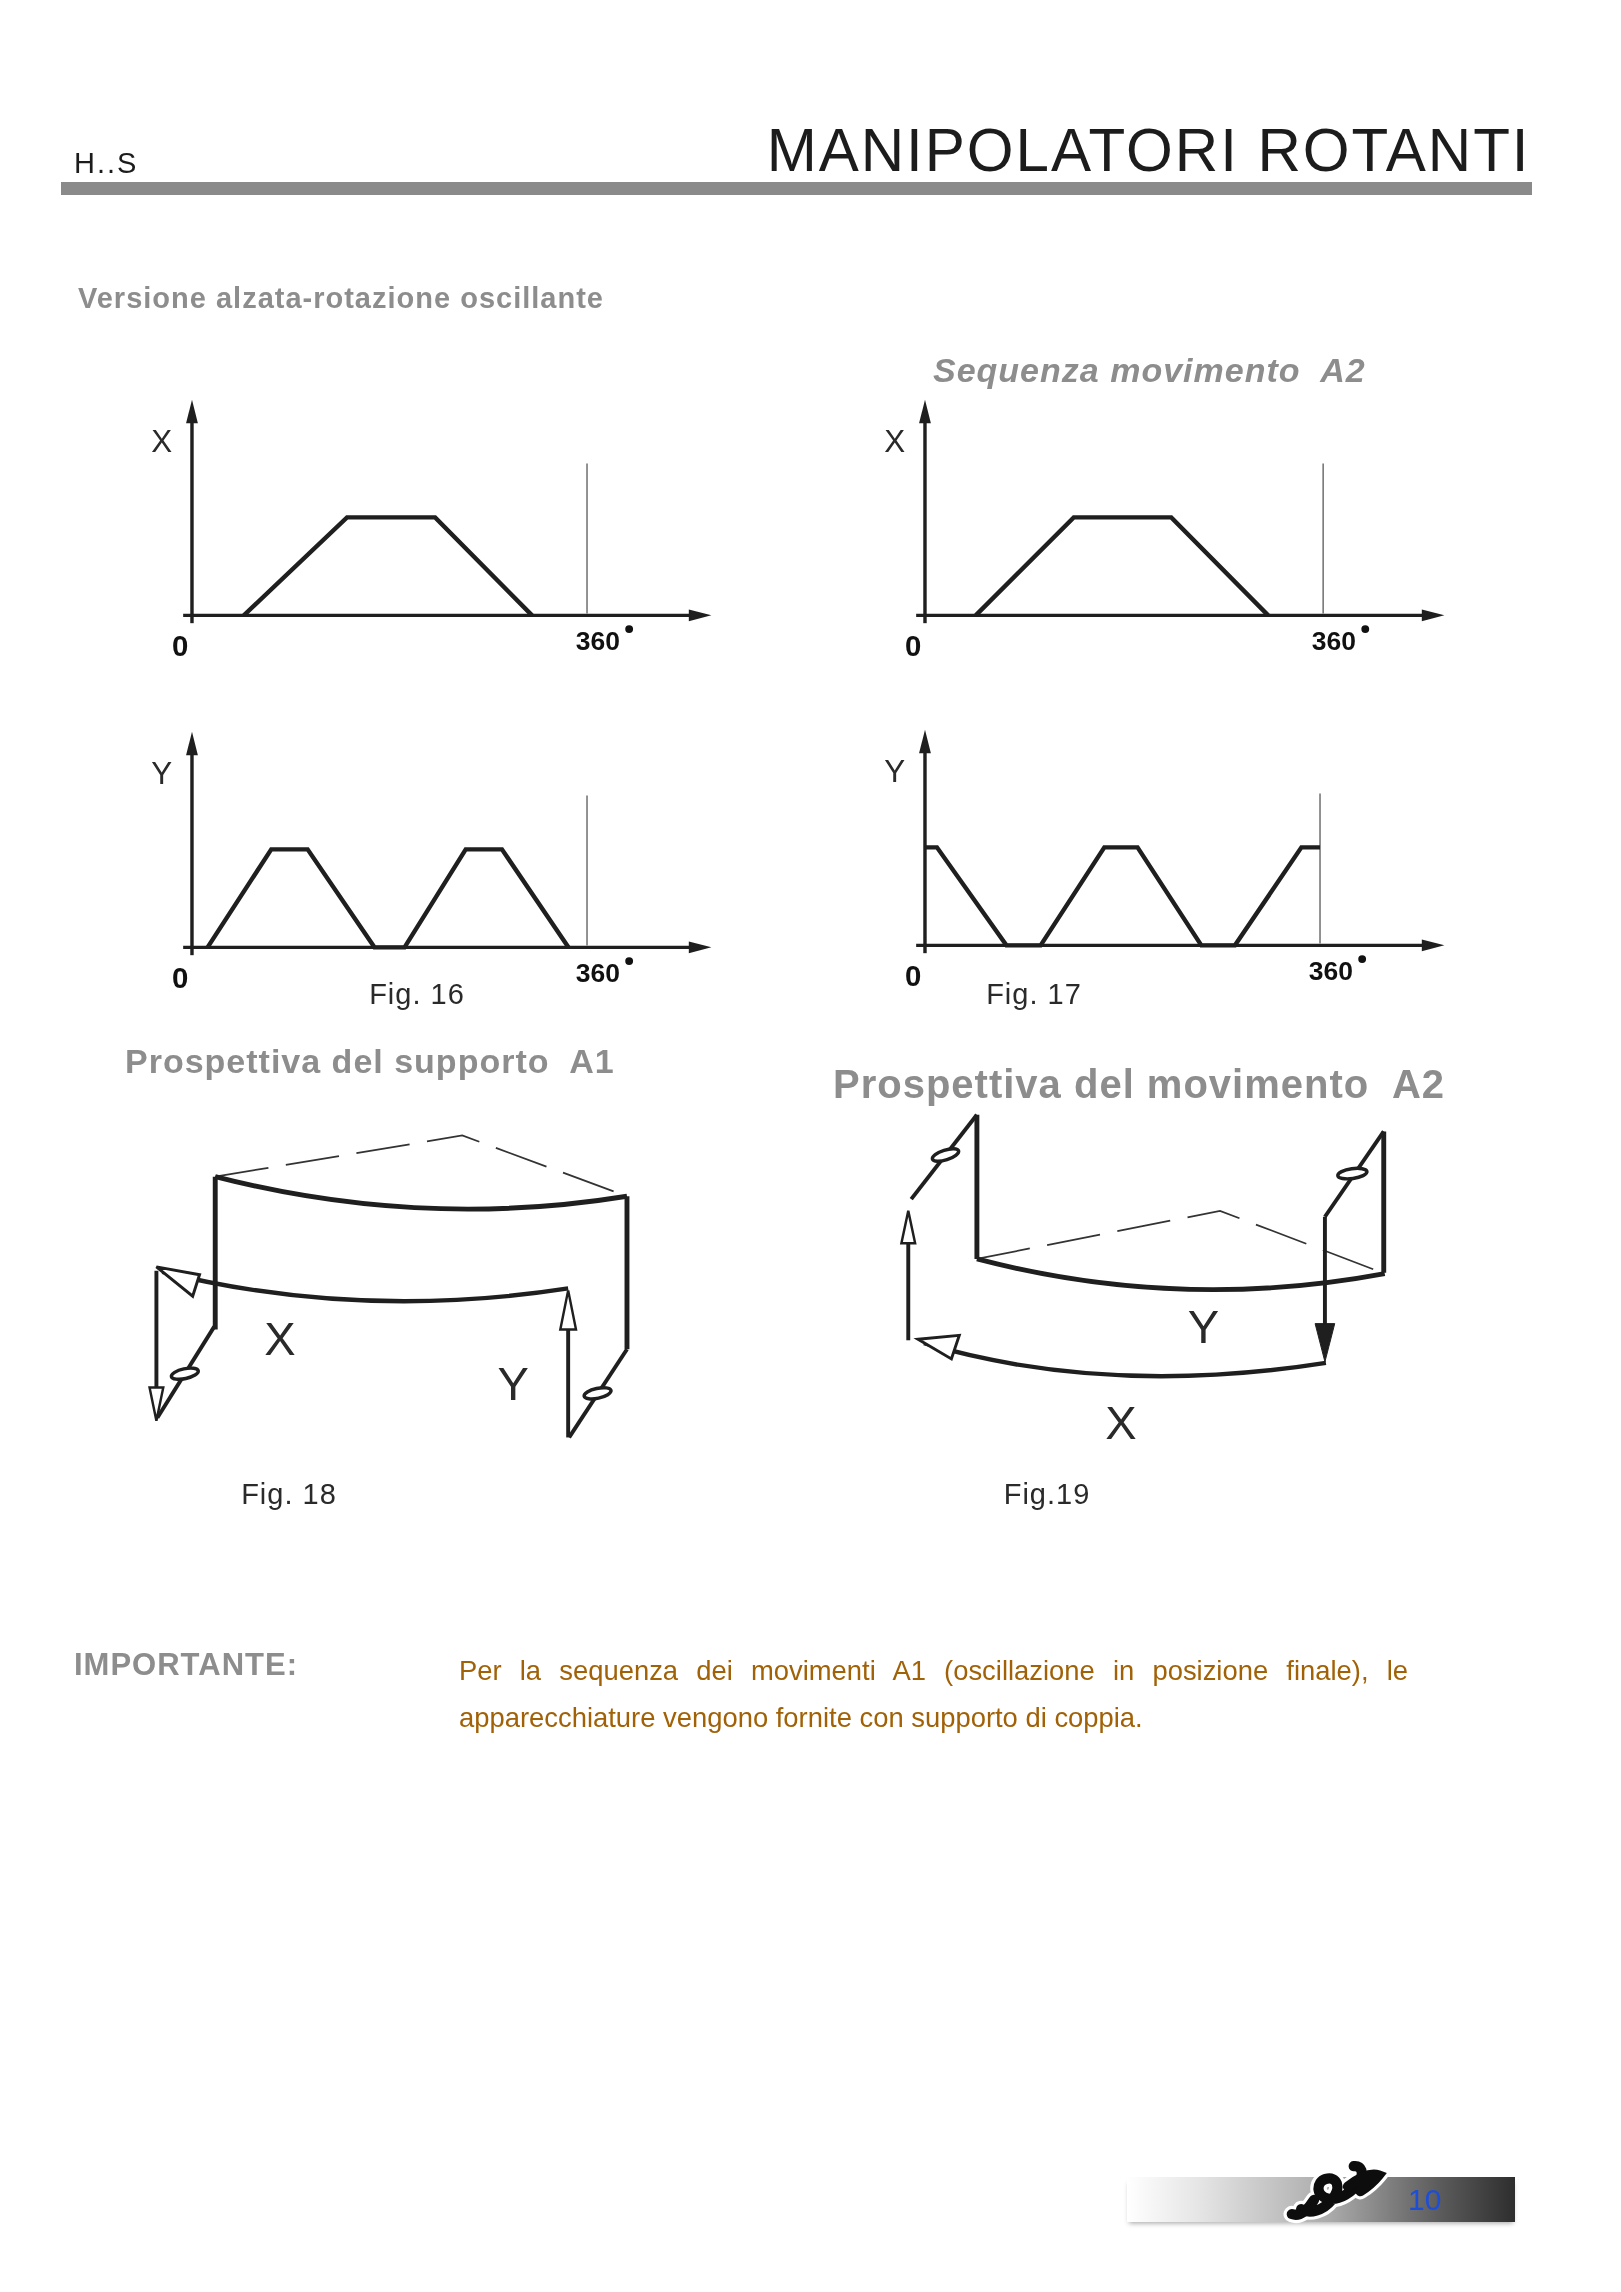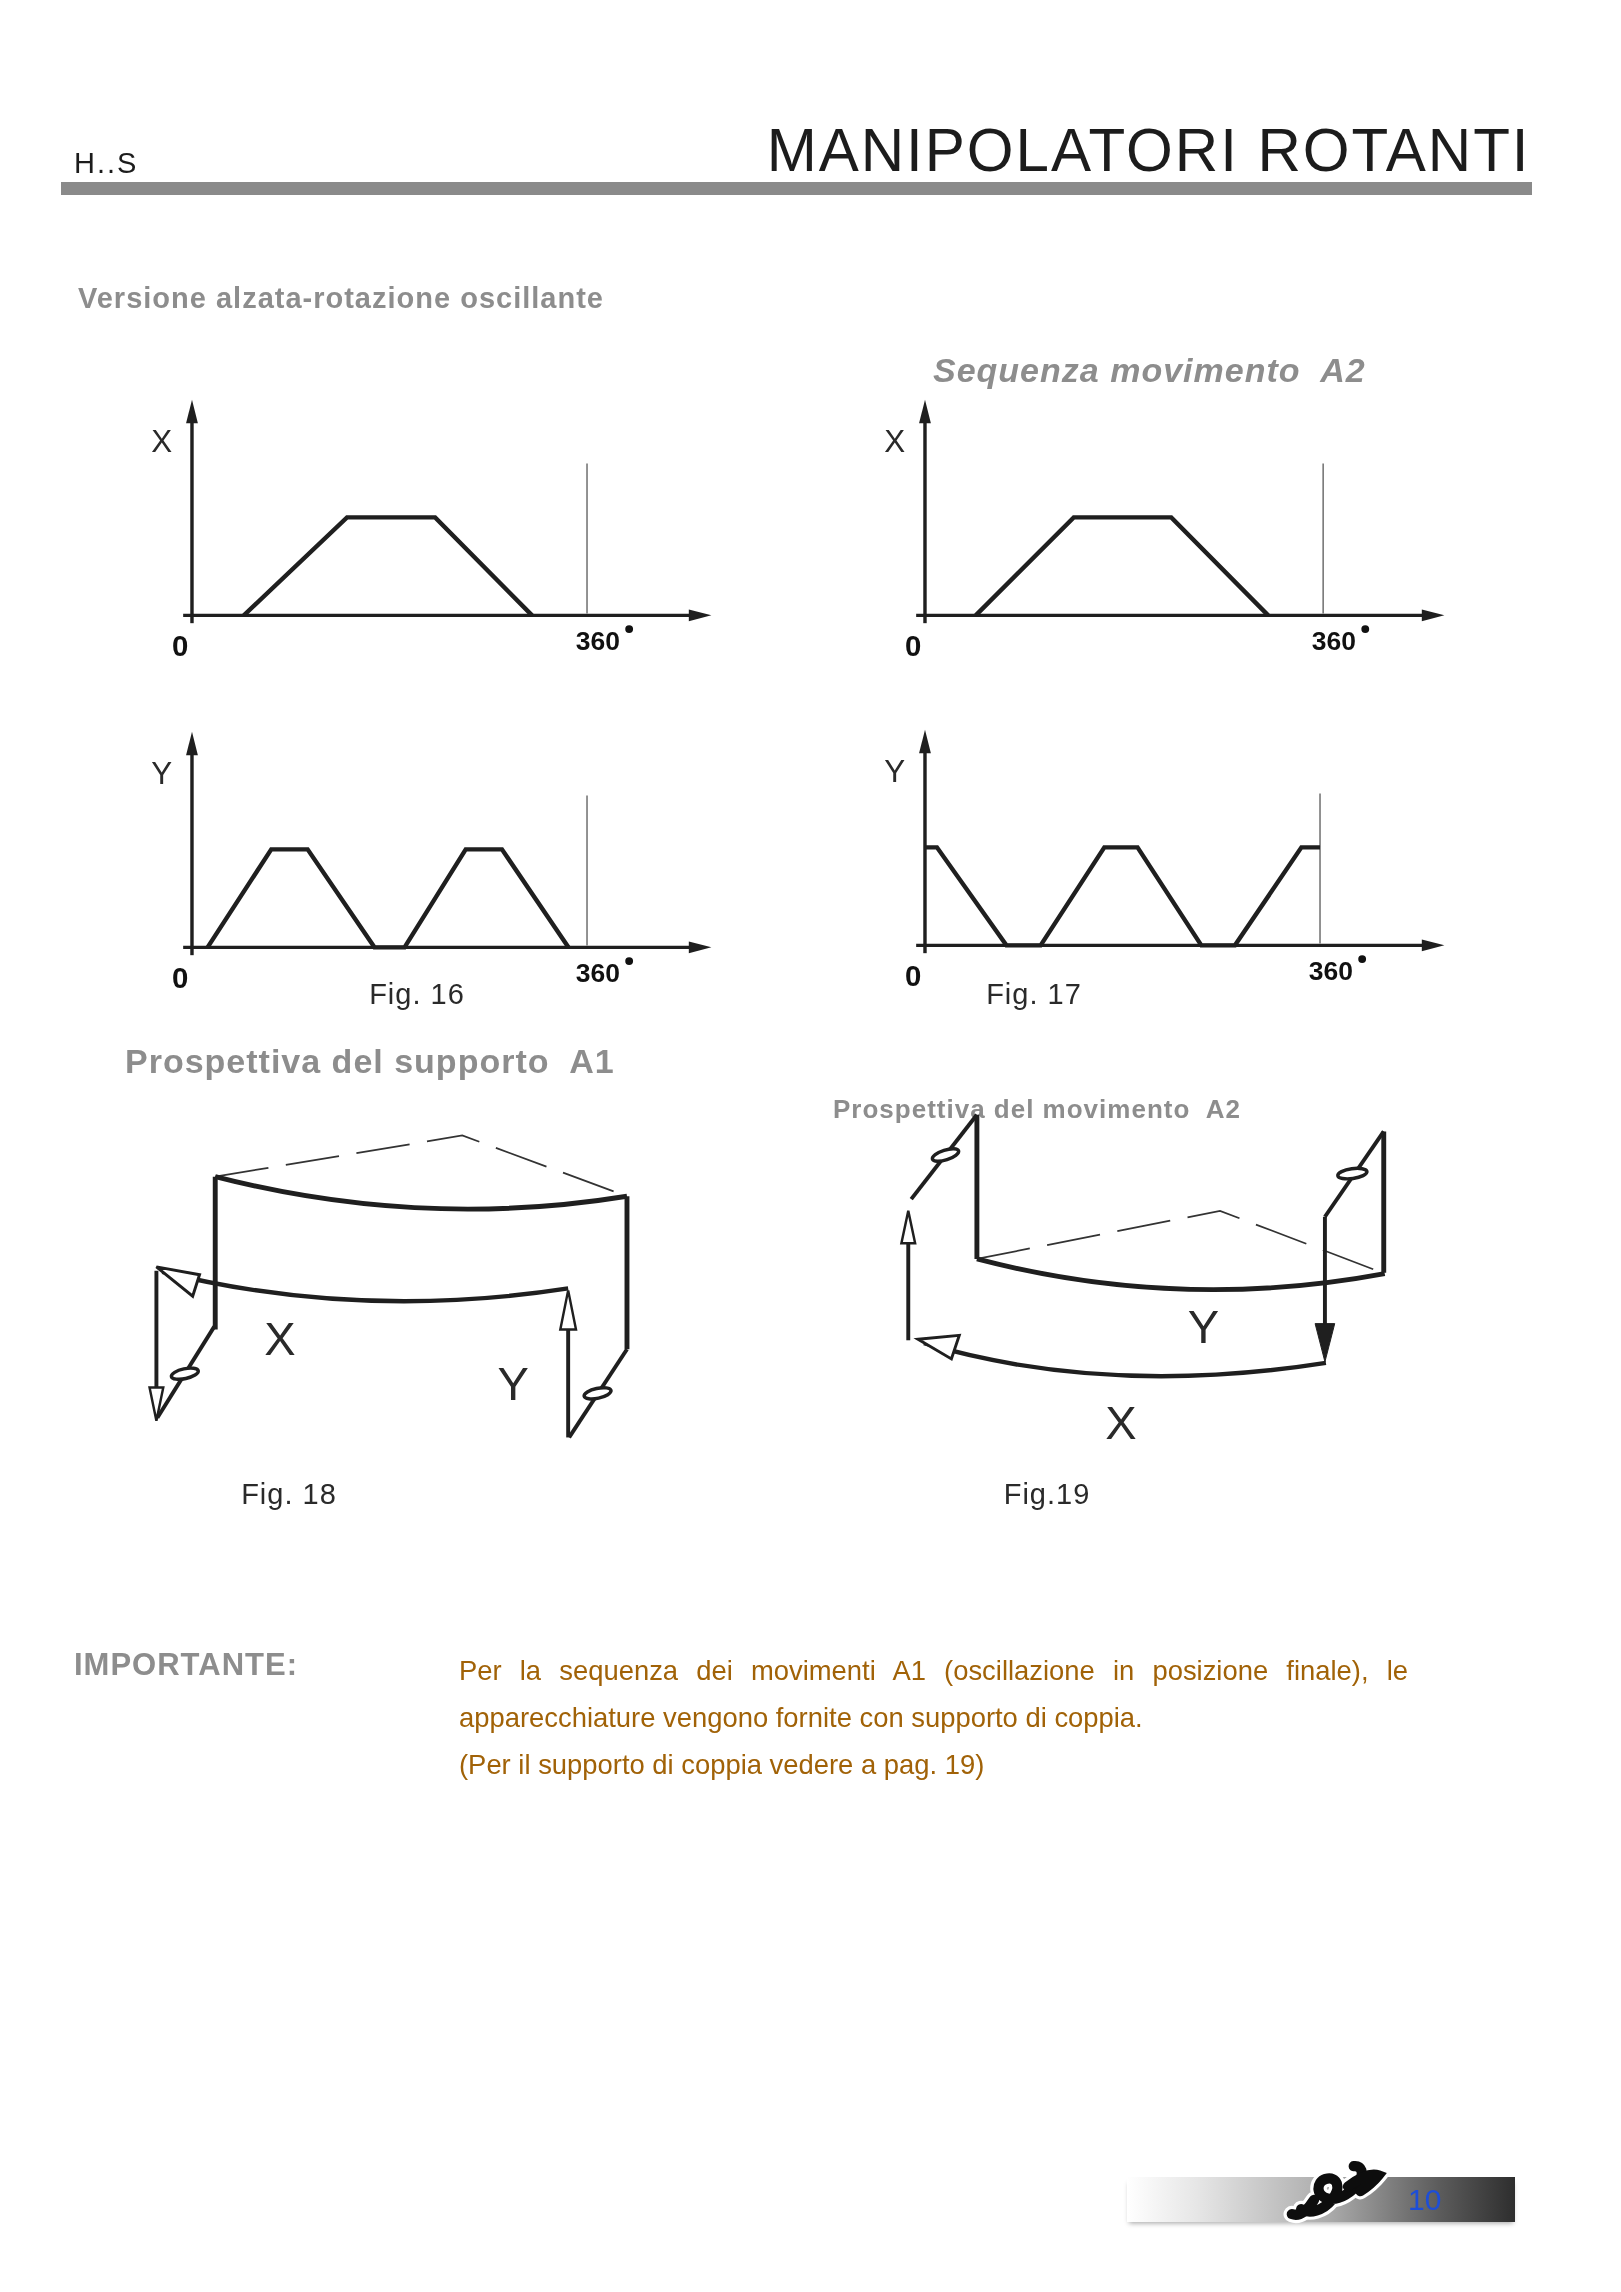--- a/index.html
+++ b/index.html
@@ -17,21 +17,21 @@
   .chart-a1-x{left:88px;top:387px;}
   .chart-a2-x{left:821px;top:387px;}
   .chart-a1-y{left:88px;top:719px;}
   .chart-a2-y{left:821px;top:717px;}
   .fig-caption{width:196px;text-align:center;font-size:29px;color:#2a2a2a;letter-spacing:1px;font-weight:400;}
   .cap-16{left:319px;top:978px;}
   .cap-17{left:936px;top:978px;}
   .cap-18{left:191px;top:1478px;}
   .cap-19{left:949px;top:1478px;}
   .persp-head-a1{left:125px;top:1042px;font-size:34px;letter-spacing:1px;white-space:pre;}
-  .persp-head-a2{left:833px;top:1062px;font-size:26px;letter-spacing:1px;white-space:pre;margin-top:32px;}
+  .persp-head-a2{left:833px;top:1062px;font-size:40px;letter-spacing:1px;white-space:pre;}
   .fig18{left:127px;top:1108px;}
   .fig19{left:872px;top:1098px;}
   .importante-label{left:74px;top:1647px;font-size:31px;letter-spacing:1px;}
   .importante-text{left:459px;top:1647px;width:949px;font-size:27.4px;line-height:47px;color:#a16207;}
   .importante-text .just{text-align:justify;text-align-last:justify;}
   .footer-bar{left:1127px;top:2177px;width:388px;height:45px;
     background:linear-gradient(90deg,#ffffff 0%,#e6e6e6 18%,#ababab 52%,#5d5d5d 80%,#2e2e2e 100%);
     box-shadow:0 3.9px 4.9px -2px rgba(0,0,0,.35);}
   .page-number{left:1408px;top:2183px;font-size:30px;color:#1d4ed8;font-weight:400;}
   .logo{left:1282px;top:2148px;}
@@ -155,21 +155,20 @@
     <text x="238" y="348" font-size="48" fill="#2a2a2a">X</text>
   </svg>
 
   <div class="abs fig-caption cap-18">Fig. 18</div>
   <div class="abs fig-caption cap-19">Fig.19</div>
 
   <div class="abs gray-head importante-label">IMPORTANTE:</div>
   <div class="abs importante-text">
     <div class="just">Per la sequenza dei movimenti A1 (oscillazione in posizione finale), le</div>
     <div>apparecchiature vengono fornite con supporto di coppia.</div>
-    <div>(Per il supporto di coppia vedere a pag. 19)</div>
   </div>
 
   <div class="abs footer-bar"></div>
   <div class="abs page-number">10</div>
   <svg class="abs logo" width="120" height="94" viewBox="0 0 122 96">
     <g transform="rotate(-6 61 48)">
 
       <g fill="none" stroke="#ffffff" stroke-width="17" stroke-linecap="round">
         <path d="M18,58 C26,64 40,62 50,52 C62,40 58,28 46,30 C36,32 34,46 46,50 C58,54 72,46 80,36 C86,28 84,20 76,20"></path>
         <path d="M8,62 C16,66 24,60 32,50"></path>

